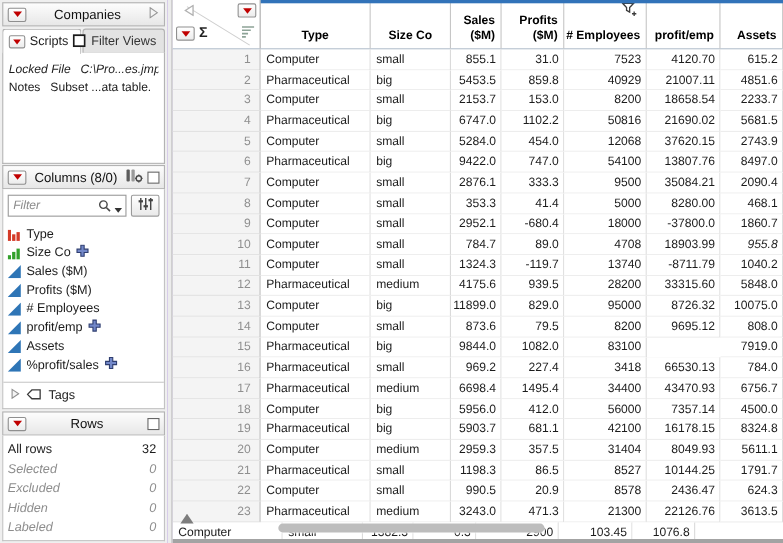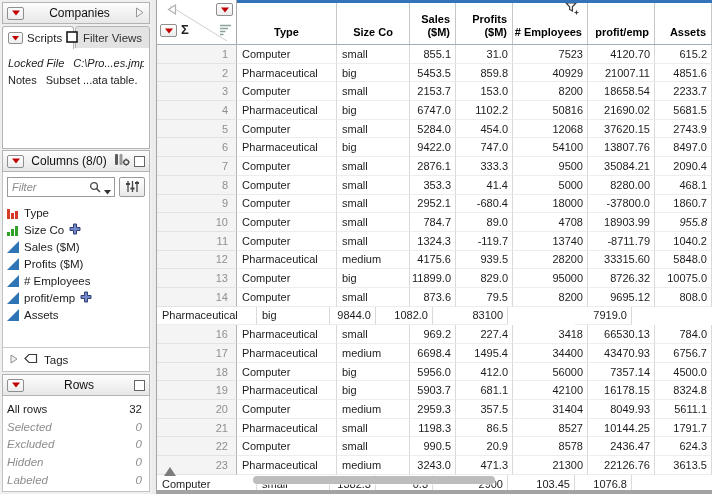--- a/index.html
+++ b/index.html
@@ -244,20 +244,31 @@
               </svg></span>
           </div>
           <div class="col-item">
             <span class="ci">
               <svg width="12" height="12">
                 <polygon points="0,12 12,12 12,0" fill="#2e75b6"></polygon>
               </svg>
             </span>
             <span>Assets</span>
           </div>
+          <div class="col-item">
+            <span class="ci">
+              <svg width="12" height="12">
+                <polygon points="0,12 12,12 12,0" fill="#2e75b6"></polygon>
+              </svg>
+            </span>
+            <span>%profit/sales</span>
+            <span><svg width="12" height="12" viewBox="0 0 12 12">
+                <path d="M4.5 1h3v3.5H11v3H7.5V11h-3V7.5H1v-3h3.5z" fill="#7388c9" stroke="#2f3e70" stroke-width="1"></path>
+              </svg></span>
+          </div>
         </div>
       <div id="tags-row">
         <span>
           <svg width="8" height="10">
               <polygon points="1,1 7,5 1,9" fill="#f4f4f4" stroke="#8f8f8f" stroke-width="1"></polygon>
             </svg>
         </span>
         <span>
           <svg width="14" height="11">
               <polygon points="1,5.5 5,1.5 12.5,1.5 12.5,9.5 5,9.5" fill="#fff" stroke="#3c3c3c" stroke-width="1.2"></polygon>
@@ -494,20 +505,21 @@
           <div class="td rownum" style="width: 80px;">14</div>
           <div class="td left" style="width: 100px;">Computer</div>
           <div class="td left" style="width: 73px;">small</div>
           <div class="td right" style="width: 46px;">873.6</div>
           <div class="td right" style="width: 57px;">79.5</div>
           <div class="td right" style="width: 75px;">8200</div>
           <div class="td right" style="width: 67px;">9695.12</div>
           <div class="td right" style="width: 57px;">808.0</div>
         </div>
         <div class="tr">
+          <div class="td rownum" style="width: 80px;">15</div>
           <div class="td left" style="width: 100px;">Pharmaceutical</div>
           <div class="td left" style="width: 73px;">big</div>
           <div class="td right" style="width: 46px;">9844.0</div>
           <div class="td right" style="width: 57px;">1082.0</div>
           <div class="td right" style="width: 75px;">83100</div>
           <div class="td right" style="width: 67px; margin-top: 18px;">13020.46</div>
           <div class="td right" style="width: 57px;">7919.0</div>
         </div>
         <div class="tr">
           <div class="td rownum" style="width: 80px;">16</div>

